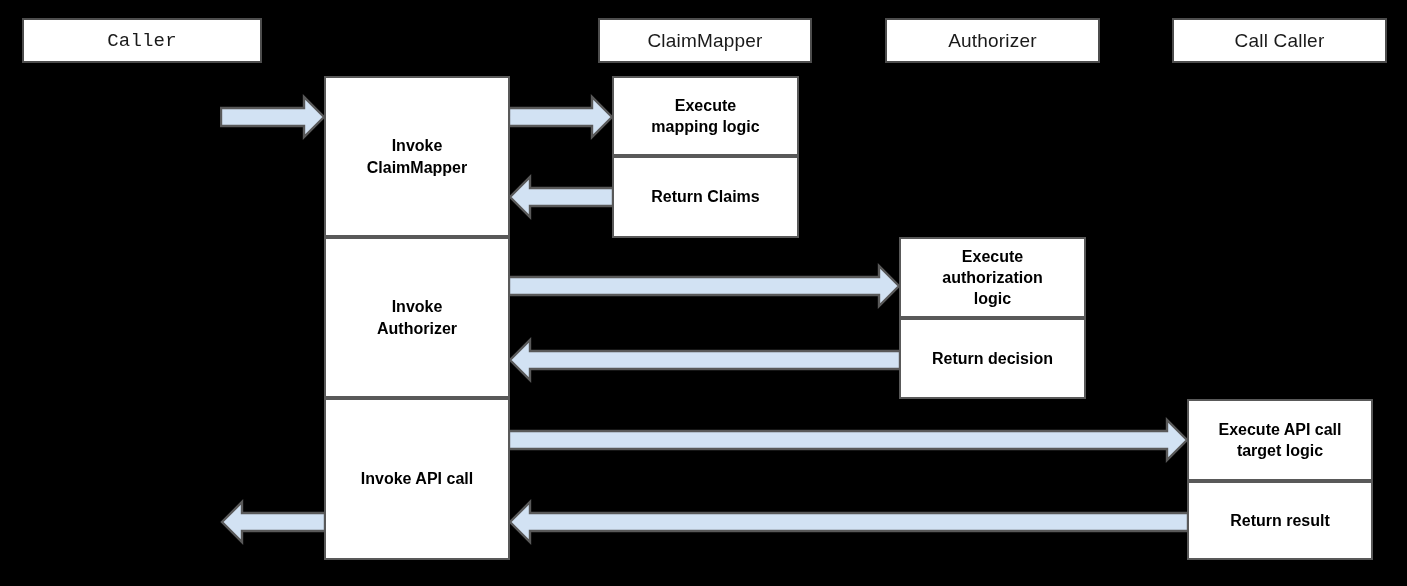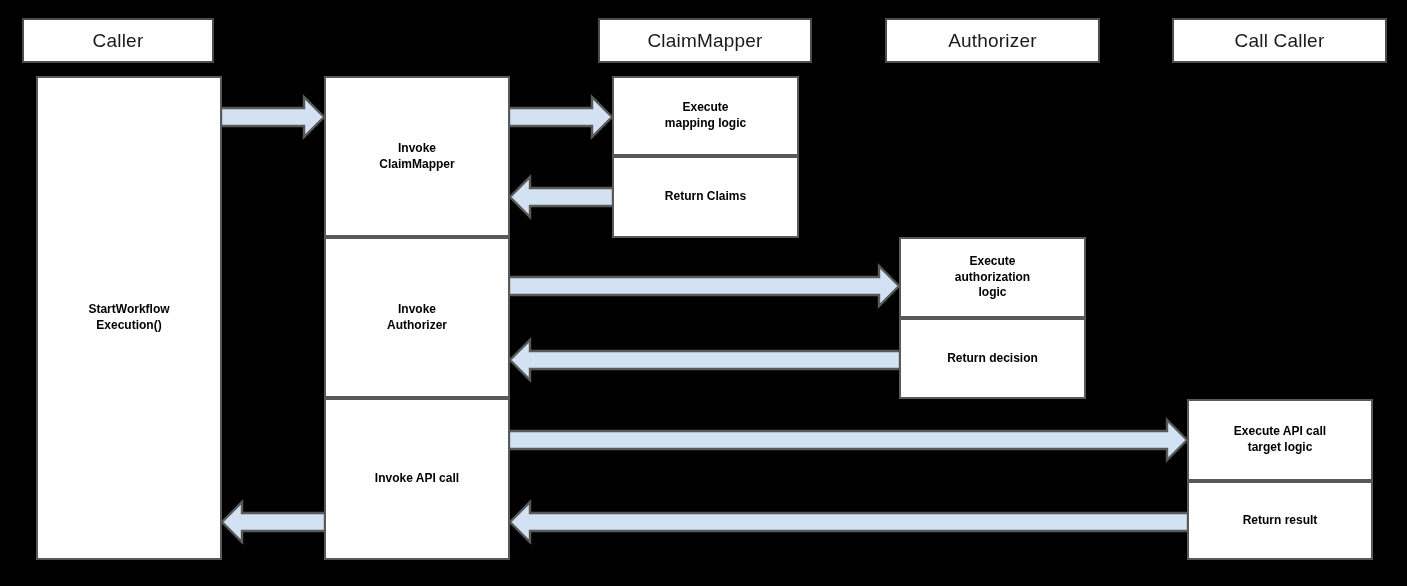--- a/index.html
+++ b/index.html
@@ -35,56 +35,54 @@
   .act-box {
     position: absolute;
     box-sizing: border-box;
     background: #ffffff;
     border: 2px solid #595959;
     display: flex;
     align-items: center;
     justify-content: center;
     text-align: center;
     color: #000000;
-    font-size: 12px;
+    font-size: 16px;
     font-weight: bold;
     line-height: 1.32;
     padding: 2px 8px;
   }
 
   
   .arrow {
     position: absolute;
   }
   .arrow svg { display: block; }
 </style>
 </head>
 <body>
 
 <div id="canvas">
 
-  <div class="lane-header" style="left:22px;  top:18px; width:192px; height:45px;">
+  <div class="lane-header" style="left:22px;  top:18px; width:240px; height:45px;font-family:Liberation Mono, monospace;">
     <span>Caller</span>
   </div>
 
 
   <div class="lane-header" style="left:598px; top:18px; width:214px; height:45px;">
     <span>ClaimMapper</span>
   </div>
 
   <div class="lane-header" style="left:885px; top:18px; width:215px; height:45px;">
     <span>Authorizer</span>
   </div>
 
   <div class="lane-header" style="left:1172px; top:18px; width:215px; height:45px;">
     <span>Call Caller</span>
   </div>
 
-  <div class="act-box" style="left:36px; top:76px; width:186px; height:484px; white-space:pre-line;">StartWorkflow
-Execution()</div>
 
   <div class="act-box" style="left:324px; top:76px; width:186px; height:161px; white-space:pre-line;">Invoke
 ClaimMapper</div>
 
   <div class="act-box" style="left:324px; top:237px; width:186px; height:161px; white-space:pre-line;">Invoke
 Authorizer</div>
 
   <div class="act-box" style="left:324px; top:398px; width:186px; height:162px; white-space:pre-line;">Invoke API call</div>
 
   <div class="act-box" style="left:612px; top:76px; width:187px; height:80px; white-space:pre-line;">Execute

